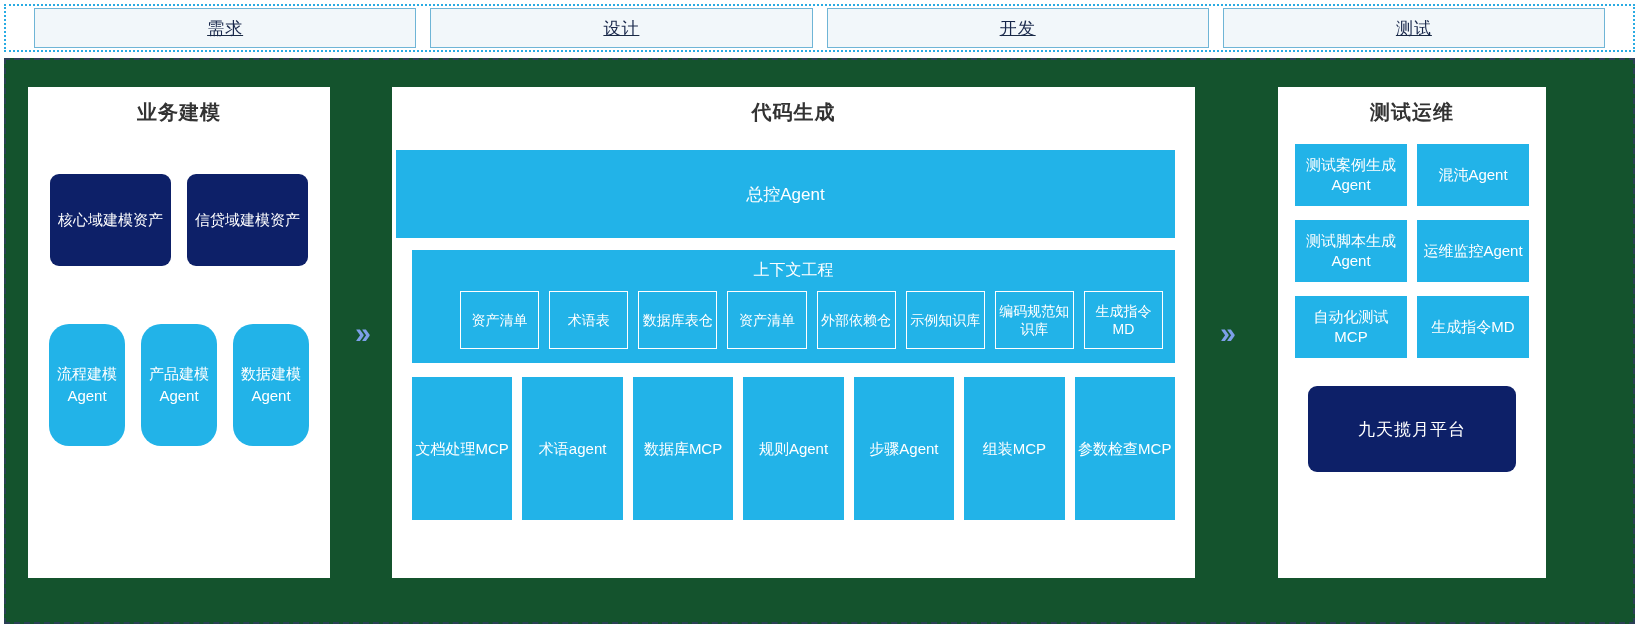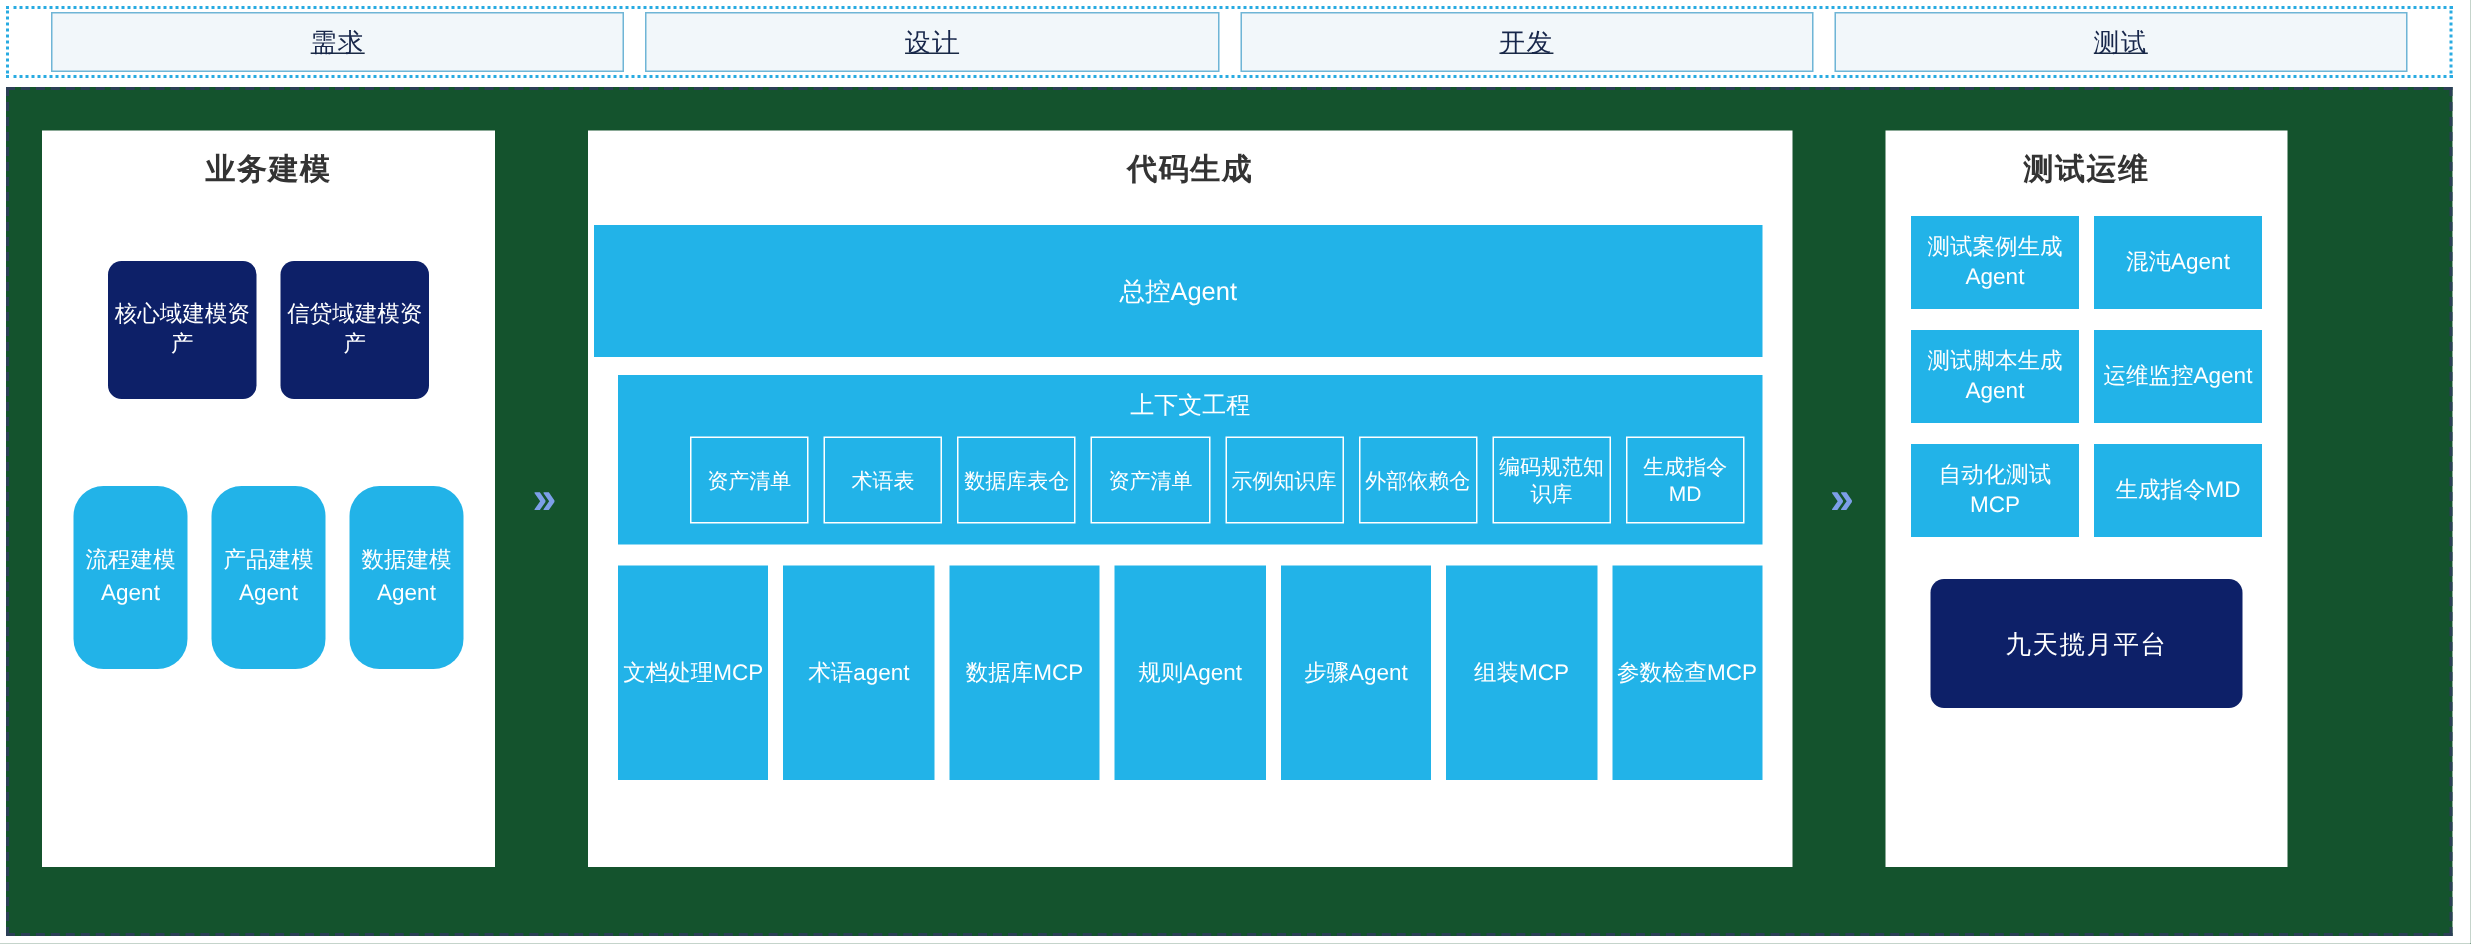--- a/index.html
+++ b/index.html
@@ -61,21 +61,21 @@
 
   .panel {
     background: #ffffff;
     box-sizing: border-box;
     padding-top: 12px;
     height: 491px;
     position: relative;
   }
   .panel-left   { width: 302px; }
   .panel-center { width: 803px; }
-  .panel-right  { width: 268px; }
+  .panel-right  { width: 268px; margin-left: 21px; }
 
   .panel-title {
     text-align: center;
     font-size: 20px;
     font-weight: bold;
     color: #333333;
     letter-spacing: 1px;
     margin-bottom: 6px;
   }
 
@@ -95,21 +95,21 @@
   }
 
   
   .asset-row {
     display: flex;
     justify-content: center;
     gap: 16px;
     margin-top: 48px;
   }
   .asset-box {
-    width: 99px;
+    width: 121px;
     height: 92px;
     background: #0d2068;
     border-radius: 9px;
     color: #ffffff;
     font-size: 15px;
     line-height: 1.35;
     display: flex;
     align-items: center;
     justify-content: center;
     text-align: center;
@@ -267,22 +267,22 @@
 
     <div class="master-agent">总控Agent</div>
 
     <div class="context-block">
       <div class="context-title">上下文工程</div>
       <div class="context-items">
         <div class="context-item">资产清单</div>
         <div class="context-item">术语表</div>
         <div class="context-item">数据库表仓</div>
         <div class="context-item">资产清单</div>
+        <div class="context-item">外部依赖仓</div>
         <div class="context-item">示例知识库</div>
-        <div class="context-item">外部依赖仓</div>
         <div class="context-item">编码规范知识库</div>
         <div class="context-item">生成指令MD</div>
       </div>
     </div>
 
     <div class="tool-row">
       <div class="tool-box">文档处理MCP</div>
       <div class="tool-box">术语agent</div>
       <div class="tool-box">数据库MCP</div>
       <div class="tool-box">规则Agent</div>

